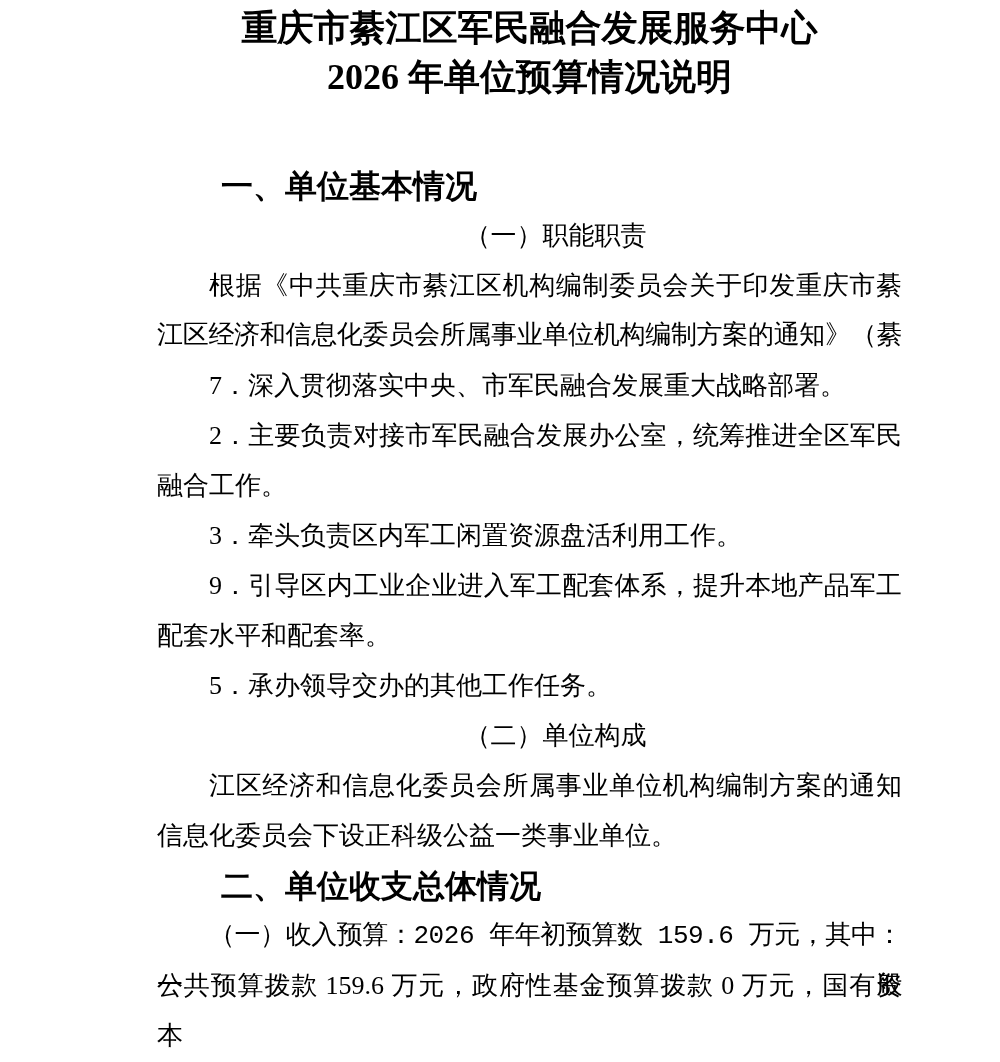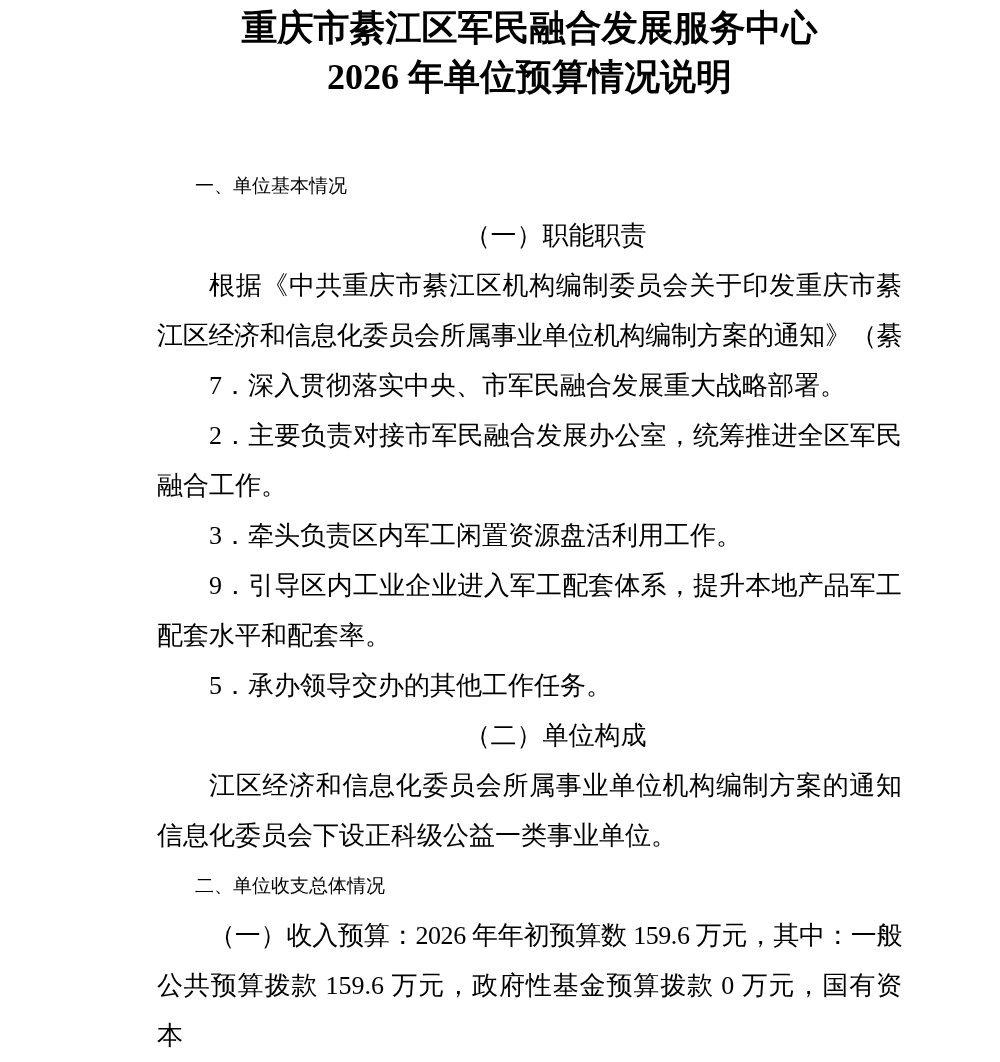--- a/index.html
+++ b/index.html
@@ -34,25 +34,25 @@
   }
   .bline { 
     height: 50px;
     white-space: normal;
   }
   .jus {  
     text-align: justify;
     text-align-last: justify;
   }
   .ind { text-indent: 2em; }
-  .sq  { letter-spacing: -0.45px; } 
+  .sq  { letter-spacing: -0.45px; font-family: Liberation Mono, monospace; } 
   .h1 {
     font-family: "Liberation Sans", sans-serif;
-    font-weight: normal;
-    font-size: 19px;
+    font-weight: bold;
+    font-size: 32px;
   }
   .h2 {
     font-family: "Liberation Serif", serif;
     font-weight: normal;
     text-align: center;
   }
 </style>
 </head>
 <body>
 

